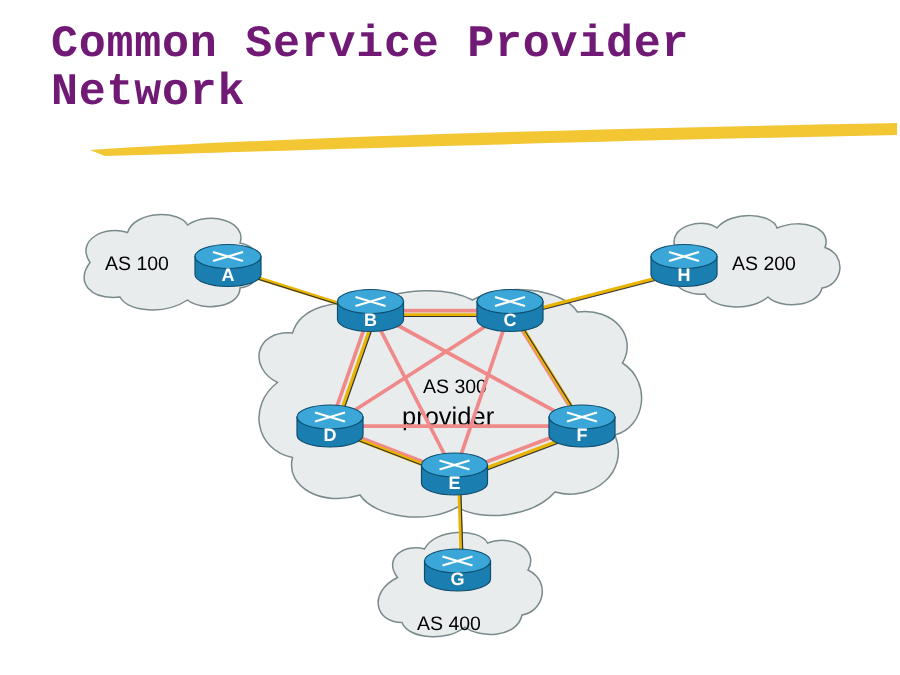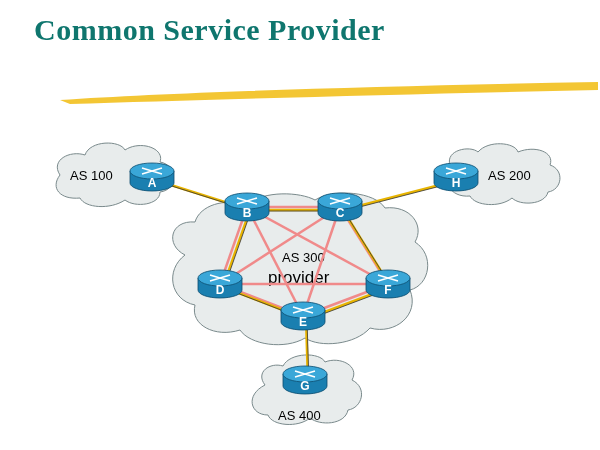--- a/index.html
+++ b/index.html
@@ -1,26 +1,27 @@
 <!DOCTYPE html>
 <html><head>
 <meta charset="utf-8">
 <style>
   html, body { margin:0; padding:0; background:#ffffff; }
   body { width:600px; height:450px; position:relative; overflow:hidden; font-family:"Liberation Sans", sans-serif; }
-  .title { position:absolute; left:34px; top:14px; font-family:Liberation Serif, serif; font-weight:bold; font-size:30px; line-height:32px; color:#0f766e; letter-spacing:0.5px; }
+  .title { position:absolute; left:34px; top:14px; font-family:Liberation Mono, monospace; font-weight:bold; font-size:30px; line-height:32px; color:#701a75; letter-spacing:0.5px; }
   svg.diagram { position:absolute; left:0; top:0; }
   .lbl { font-family:"Liberation Sans", sans-serif; font-size:13px; fill:#000; }
   .rlbl { font-family:"Liberation Sans", sans-serif; font-weight:bold; font-size:12px; fill:#fff; }
 </style>
 </head>
 <body>
 
 <div class="title">
   <div>Common Service Provider</div>
+  <div>Network</div>
 </div>
 
 <svg class="diagram" width="600" height="450">
 
   <path d="M60,100 C180,92 380,86 598,82 L598,90 C400,94 200,100 70,104 Z" fill="#f2c01e" opacity="0.9"></path>
 
   <g>
     <path d="M60,175 C50,160 70,150 85,155 C90,140 120,140 125,150 C140,140 165,148 160,162 C178,165 178,190 160,192 C160,205 135,208 125,200 C110,210 85,208 80,198 C60,200 50,188 60,175 Z" fill="#e8ecec" stroke="#7a8a8c" stroke-width="1"></path>
   </g>
   <g>

